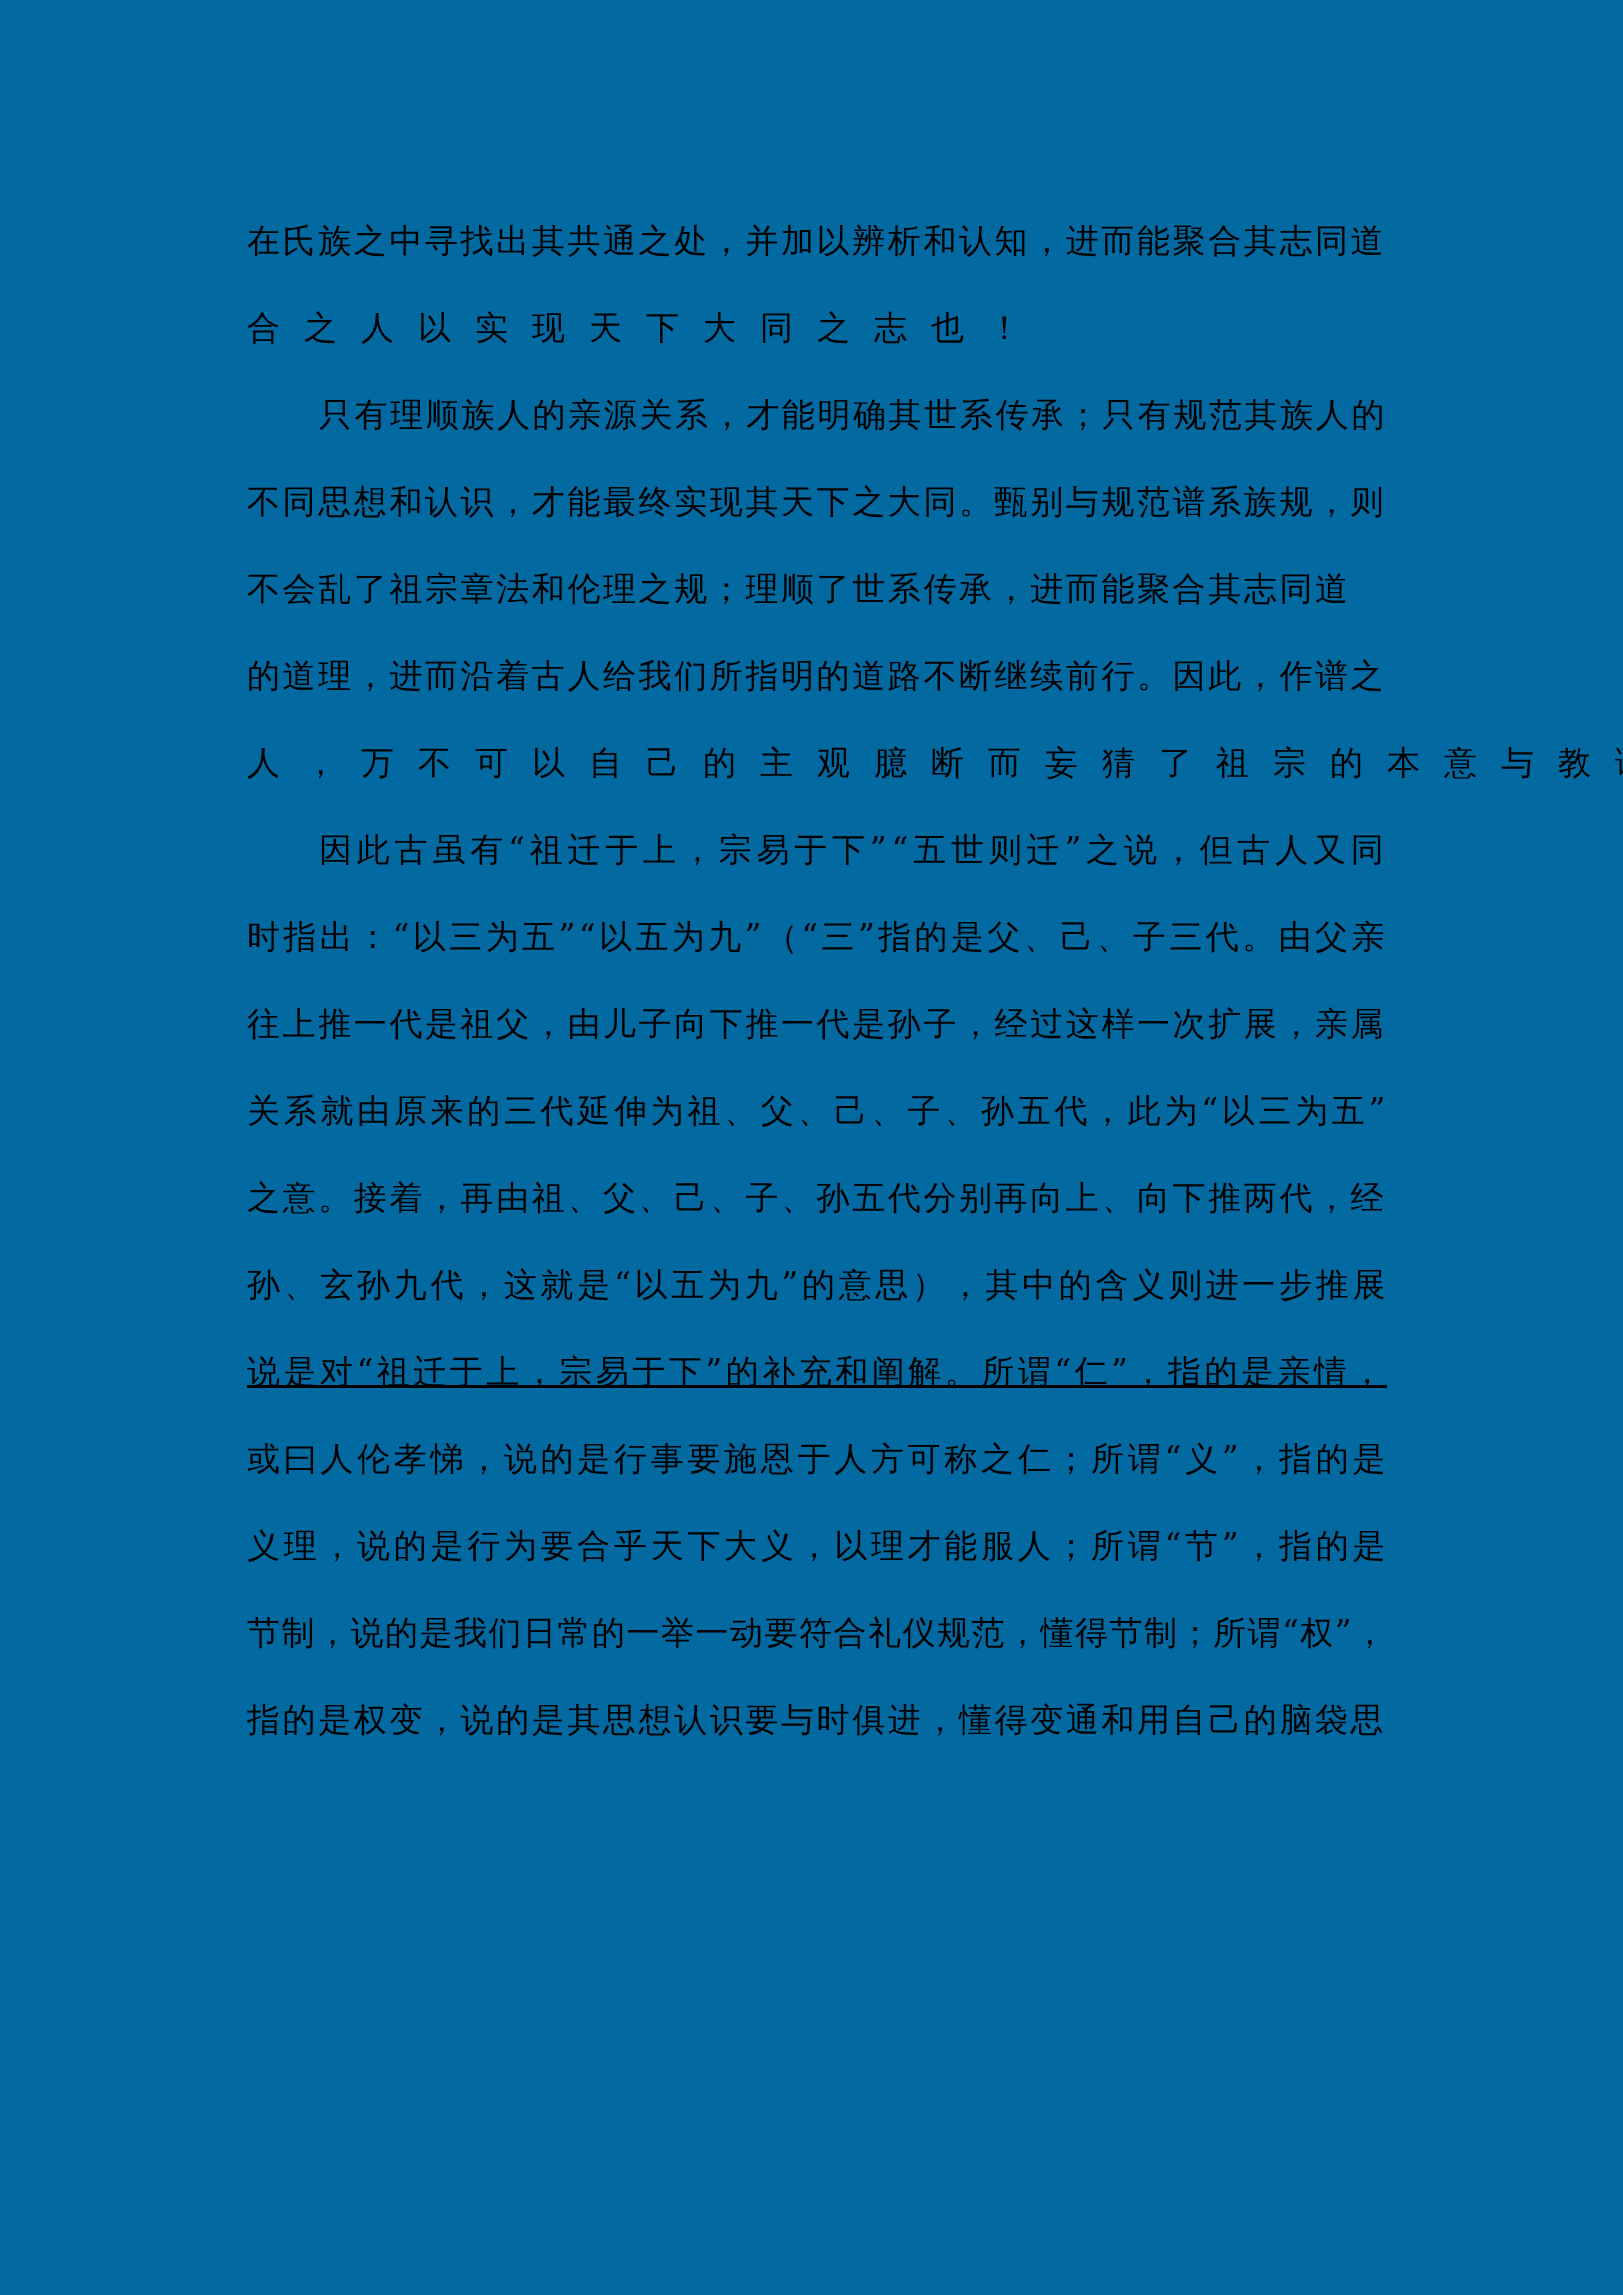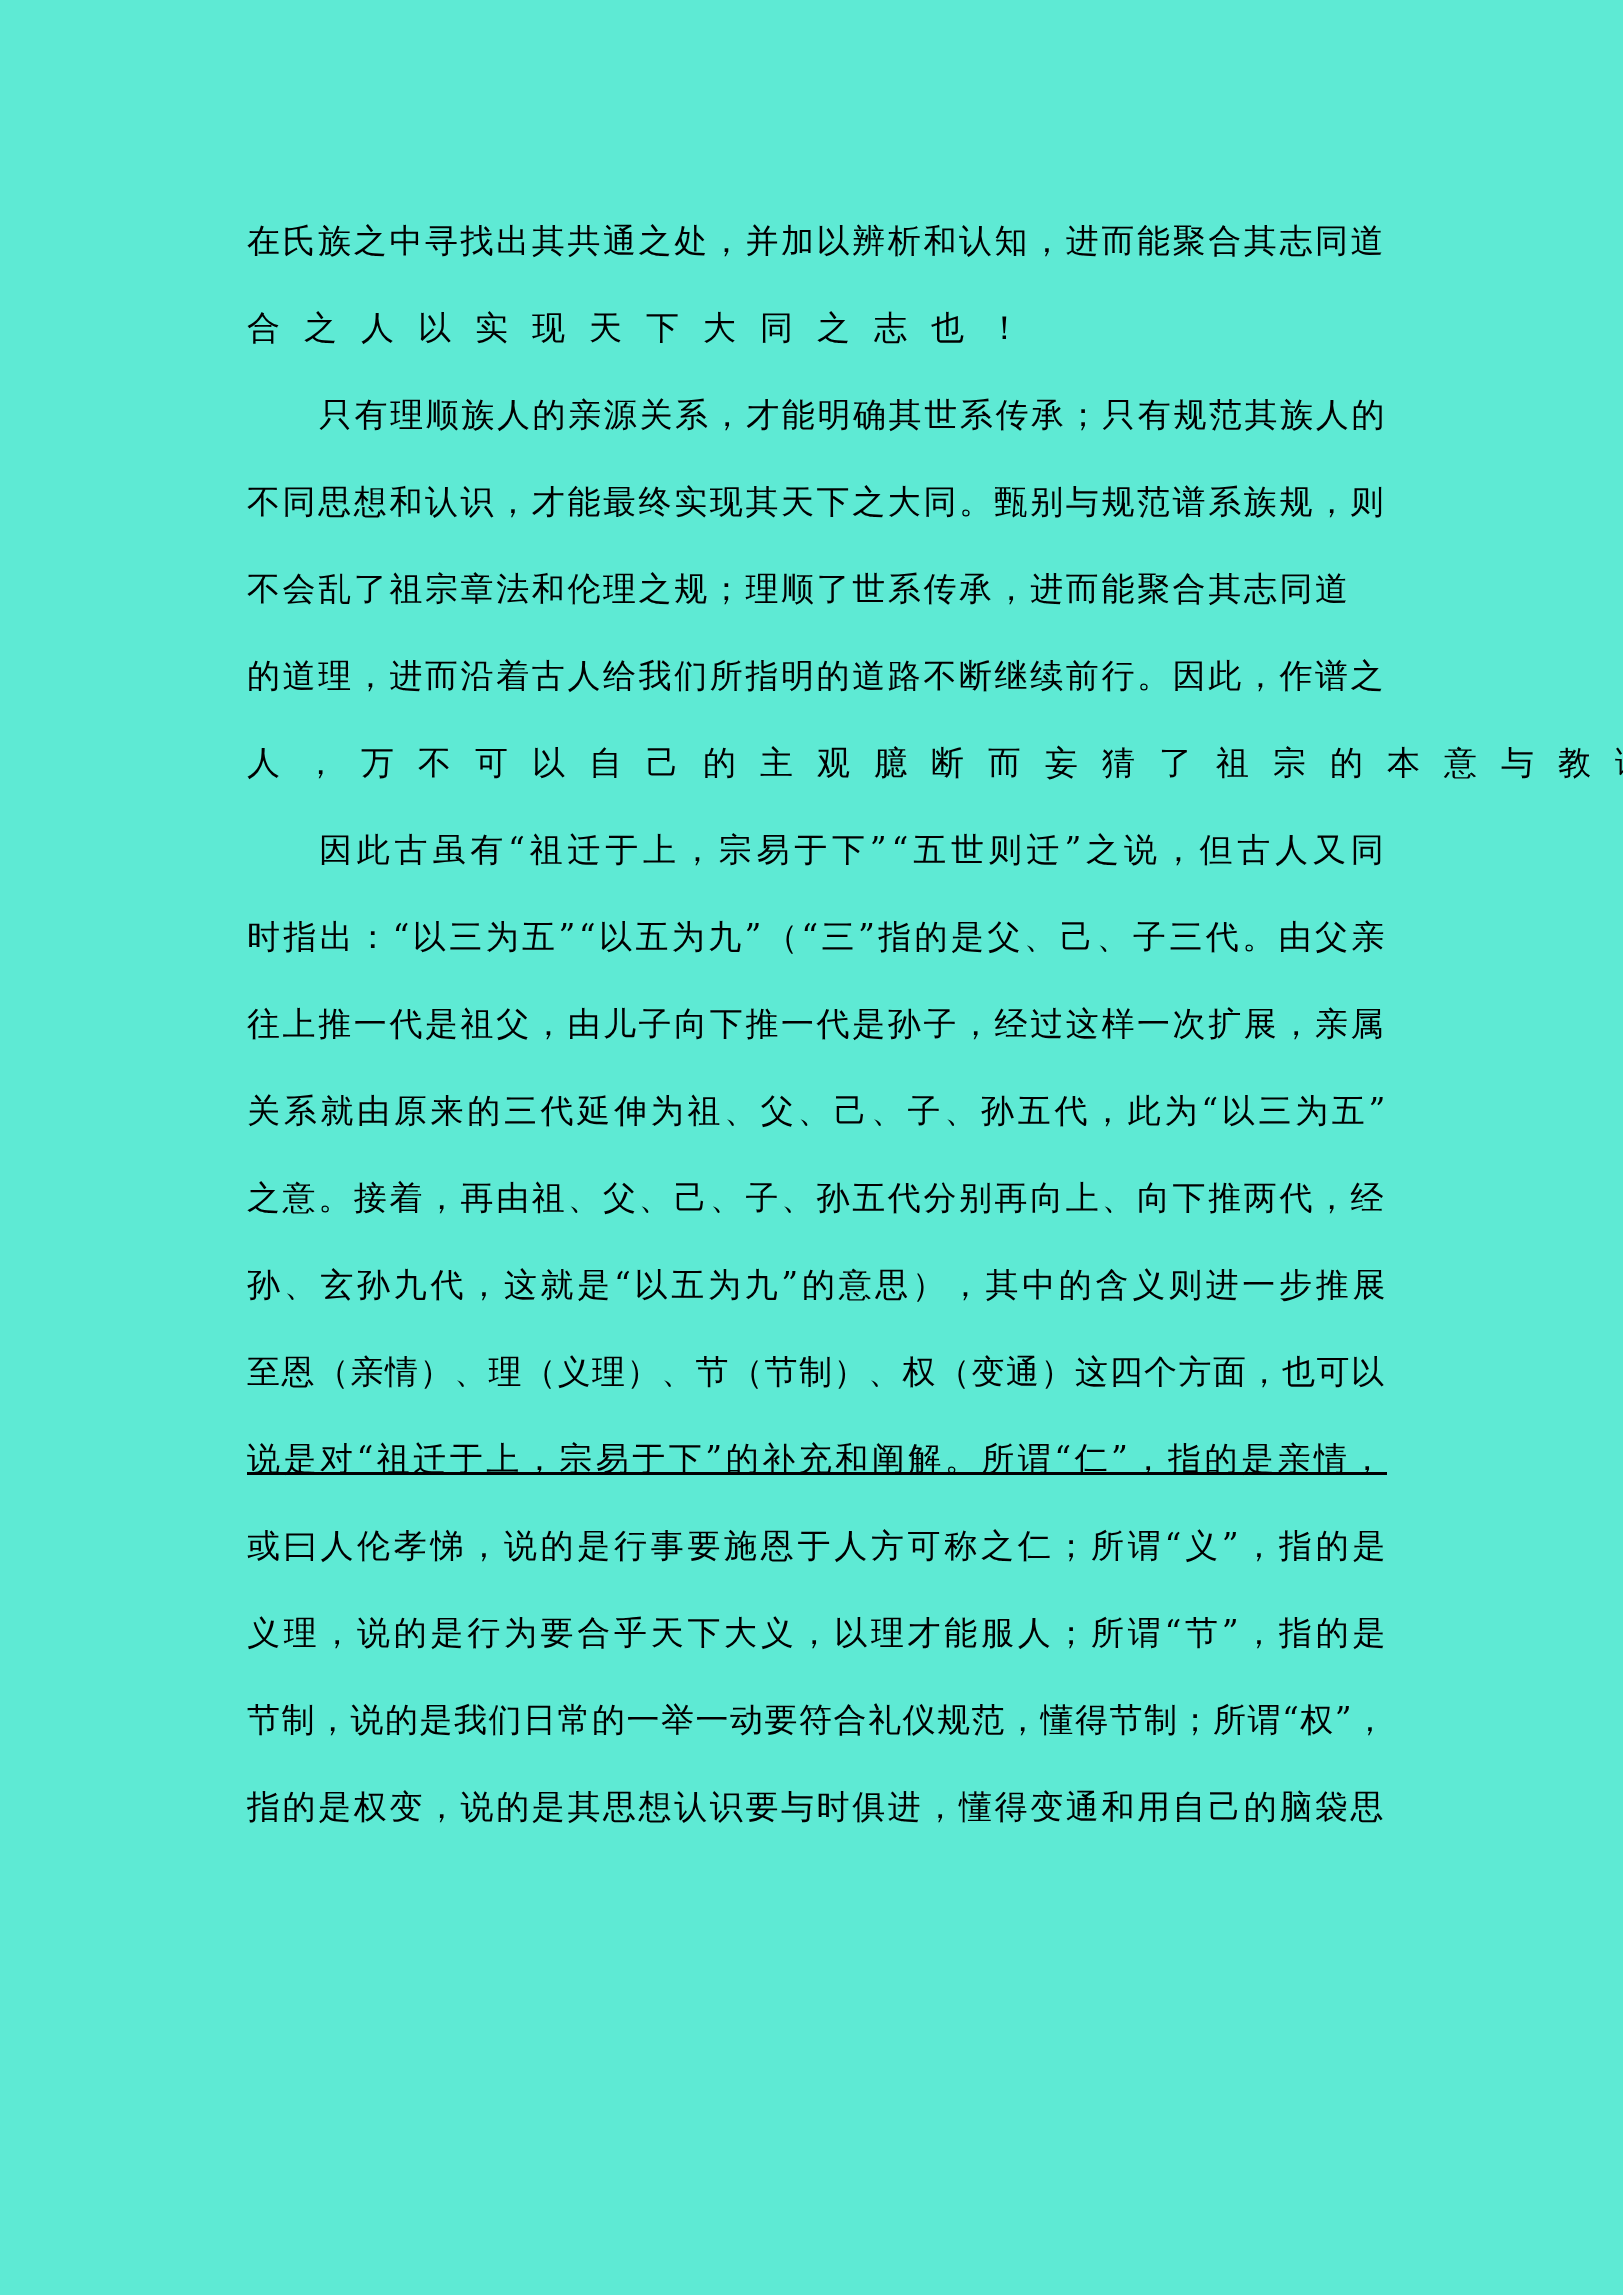--- a/index.html
+++ b/index.html
@@ -14,21 +14,21 @@
       overflow: hidden;
       font-family: "DejaVu Serif", "Liberation Serif", serif;
       color: #000000;
     }
     .page {
       position: absolute;
       left: 0;
       top: 0;
       width: 1623px;
       height: 2295px;
-      background: #5eead4;
+      background: #0369a1;
     }
     .text-block {
       position: absolute;
       left: 247px;
       top: 219px;
       width: 1129px;
     }
     .line {
       height: 87px;
       line-height: 43px;
@@ -64,21 +64,20 @@
     <div class="line"><span style="letter-spacing: 2.6px; display: inline-block; margin-right: -2.6px;">的道理，进而沿着古人给我们所指明的道路不断继续前行。因此，作谱之</span></div>
     <div class="line short">
         <span>人，万不可以自己的主观臆断而妄猜了祖宗的本意与教诲。</span>
       </div>
     <div class="line indent"><span style="letter-spacing: 4.8px; display: inline-block; margin-right: -4.8px;">因此古虽有“祖迁于上，宗易于下”“五世则迁”之说，但古人又同</span></div>
     <div class="line"><span style="letter-spacing: 3.4px; display: inline-block; margin-right: -3.4px;">时指出：“以三为五”“以五为九”（“三”指的是父、己、子三代。由父亲</span></div>
     <div class="line"><span style="letter-spacing: 2.6px; display: inline-block; margin-right: -2.6px;">往上推一代是祖父，由儿子向下推一代是孙子，经过这样一次扩展，亲属</span></div>
     <div class="line"><span style="letter-spacing: 3.7px; display: inline-block; margin-right: -3.7px;">关系就由原来的三代延伸为祖、父、己、子、孙五代，此为“以三为五”</span></div>
     <div class="line"><span style="letter-spacing: 2.6px; display: inline-block; margin-right: -2.6px; font-family: Liberation Mono, monospace;">之意。接着，再由祖、父、己、子、孙五代分别再向上、向下推两代，经</span></div>
     <div class="line"><span style="letter-spacing: 3.7px; display: inline-block; margin-right: -3.7px;">孙、玄孙九代，这就是“以五为九”的意思），其中的含义则进一步推展</span></div>
-    <div class="line"><span style="letter-spacing: 1.5px; display: inline-block; margin-right: -1.5px;">至恩（亲情）、理（义理）、节（节制）、权（变通）这四个方面，也可以</span></div>
     <div class="line"><span style="letter-spacing: 3.5px; display: inline-block; margin-right: -3.5px; text-decoration: underline;">说是对“祖迁于上，宗易于下”的补充和阐解。所谓“仁”，指的是亲情，</span></div>
     <div class="line"><span style="letter-spacing: 3.7px; display: inline-block; margin-right: -3.7px;">或曰人伦孝悌，说的是行事要施恩于人方可称之仁；所谓“义”，指的是</span></div>
     <div class="line"><span style="letter-spacing: 3.7px; display: inline-block; margin-right: -3.7px;">义理，说的是行为要合乎天下大义，以理才能服人；所谓“节”，指的是</span></div>
     <div class="line"><span style="letter-spacing: 1.5px; display: inline-block; margin-right: -1.5px;">节制，说的是我们日常的一举一动要符合礼仪规范，懂得节制；所谓“权”，</span></div>
     <div class="line"><span style="letter-spacing: 2.6px; display: inline-block; margin-right: -2.6px;">指的是权变，说的是其思想认识要与时俱进，懂得变通和用自己的脑袋思</span></div>
   </div>
 </div>
 
 
 </body></html>

